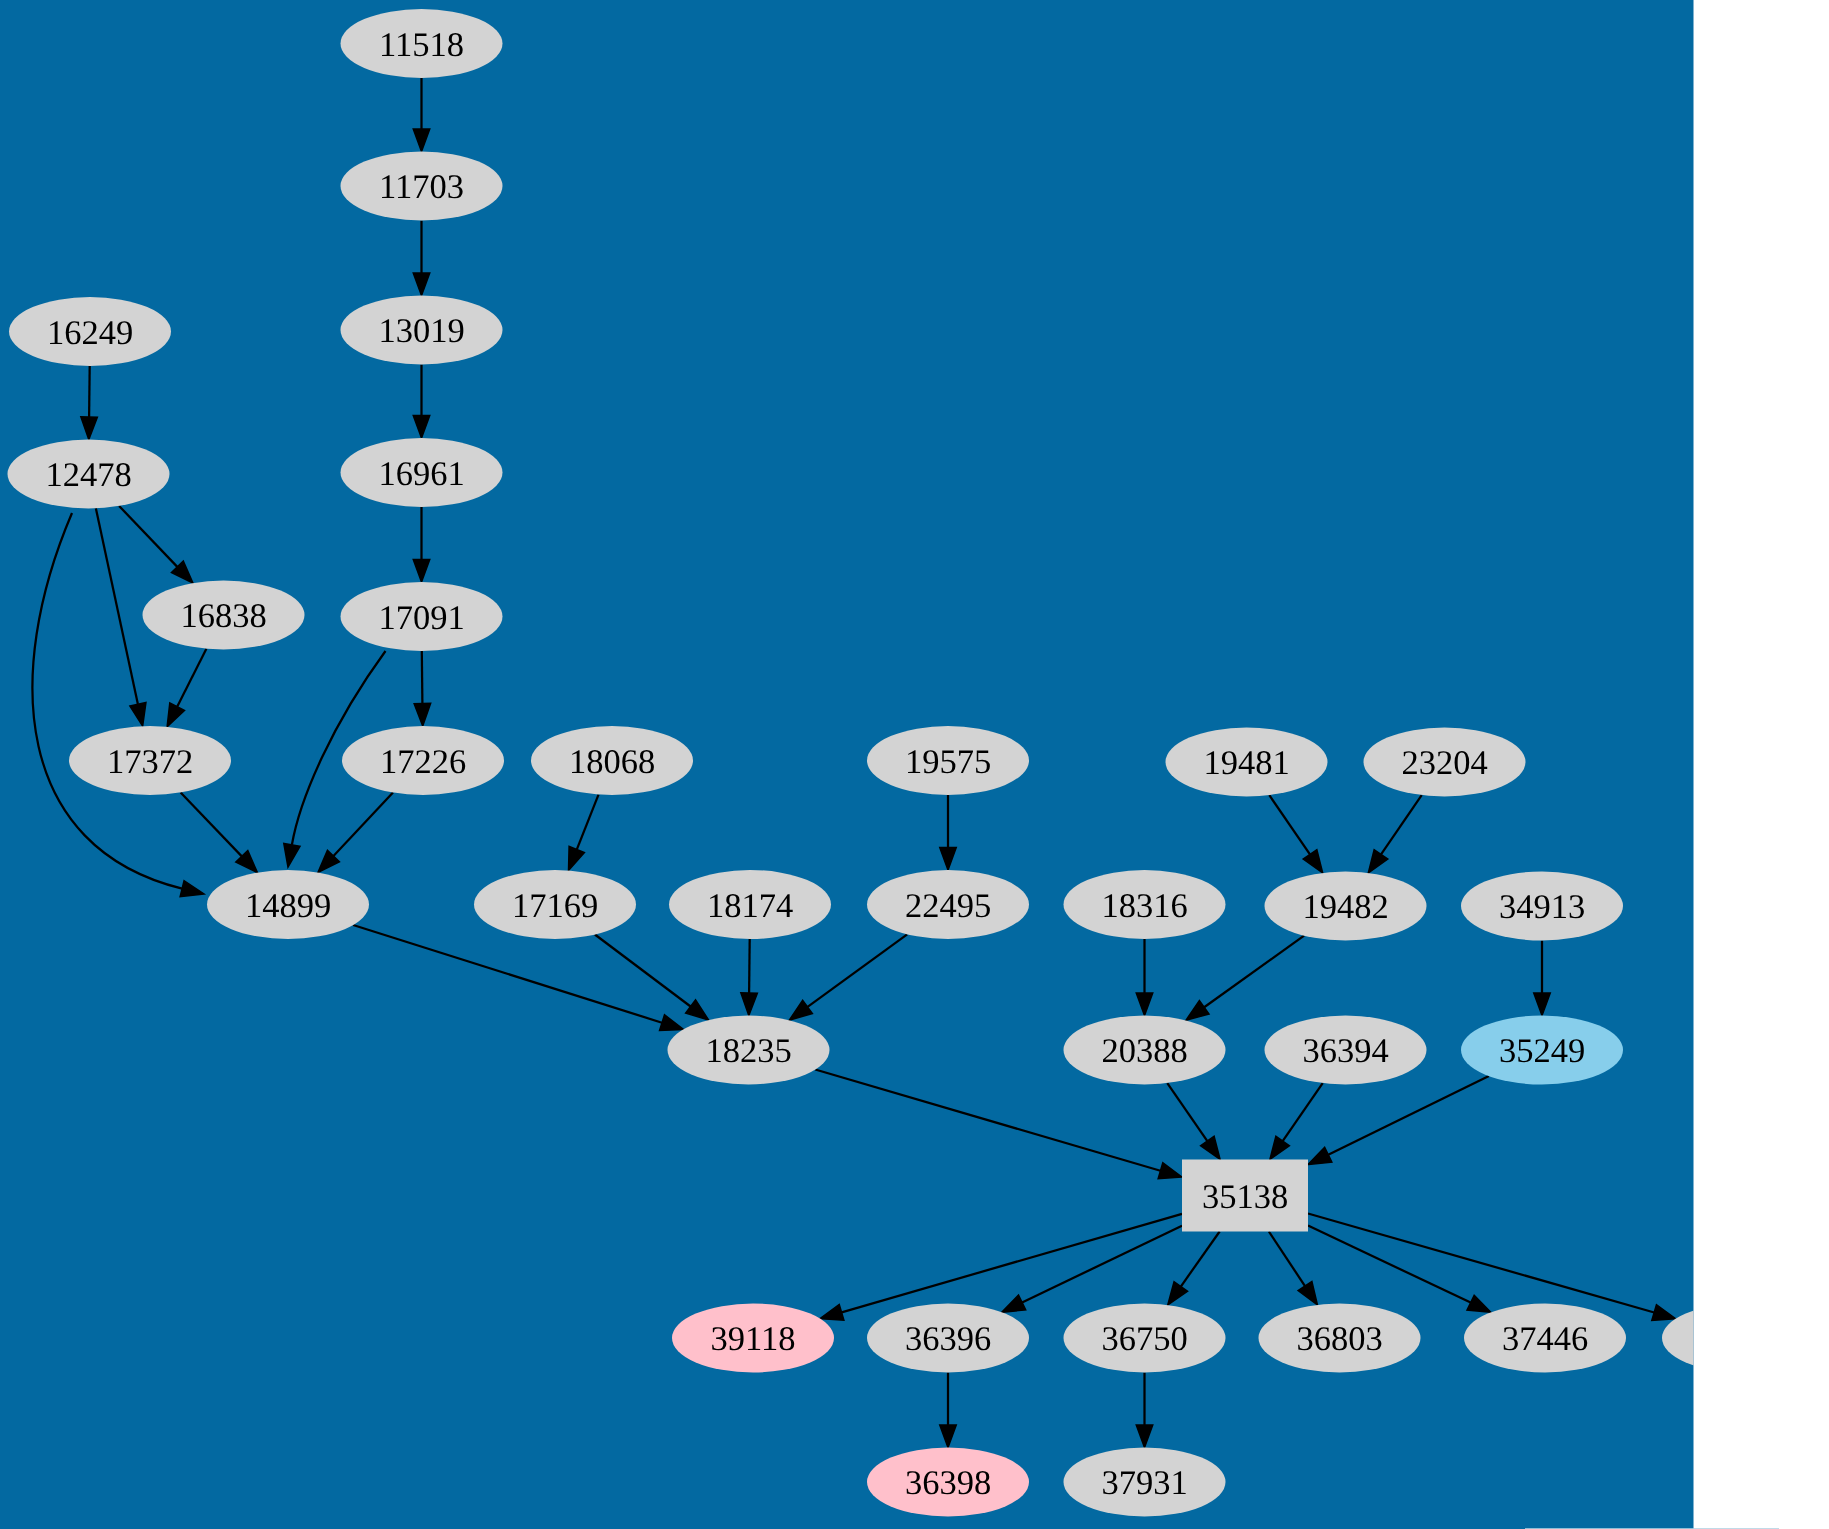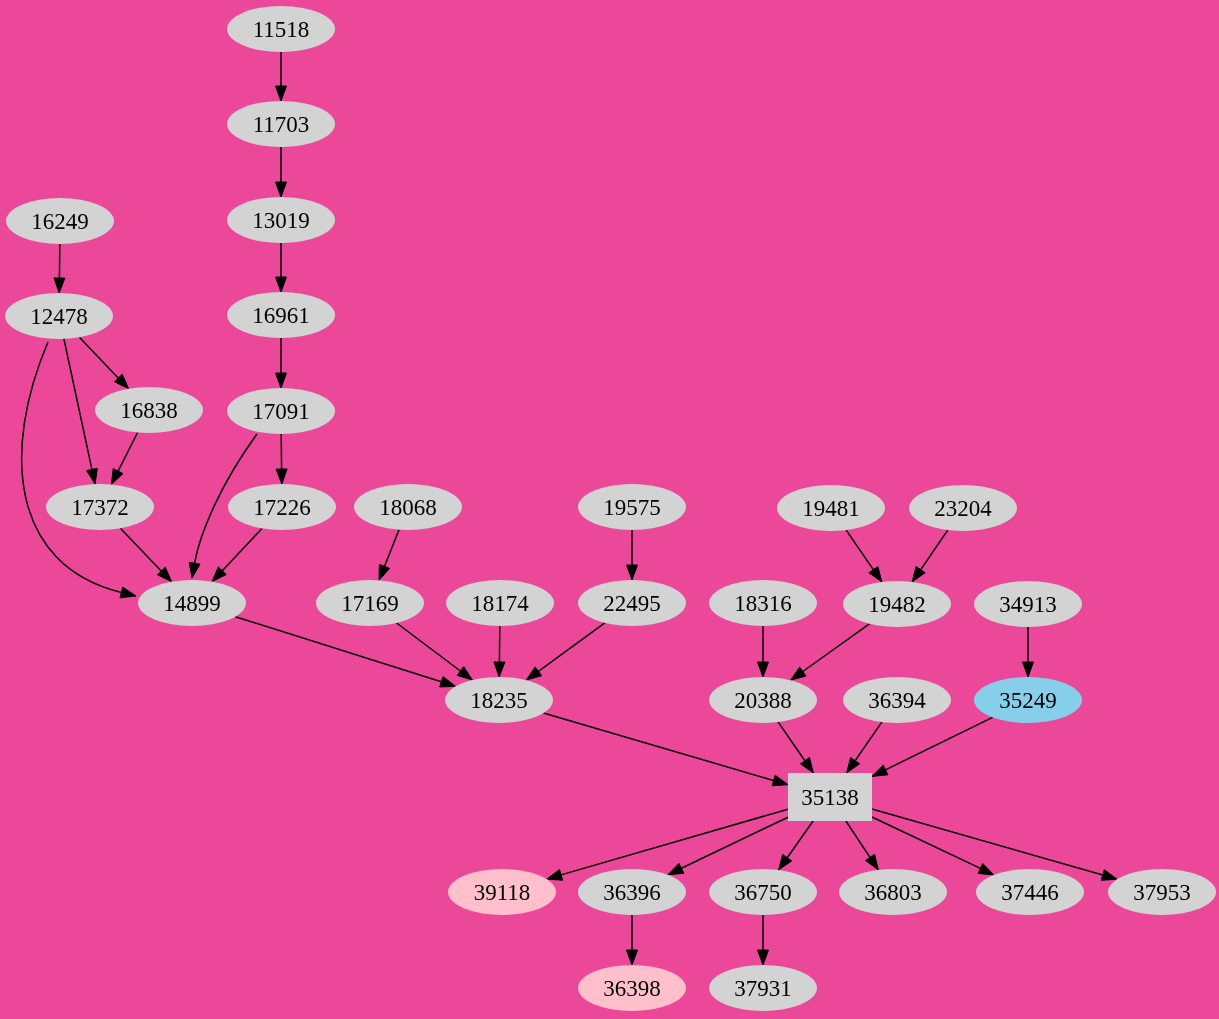--- a/index.html
+++ b/index.html
@@ -2,23 +2,23 @@
 <html><head>
 <meta charset="utf-8">
 <style>
   html, body {
     margin: 0;
     padding: 0;
     background: #ffffff;
   }
   #canvas {
     position: relative;
-    width: 1219px;
+    width: 1129px;
     height: 1019px;
-    background: #ec4899;
+    background: #0369a1;
     overflow: hidden;
   }
   svg { display: block; }
   .node-label {
     font-family: "Liberation Serif", "DejaVu Serif", serif;
     font-size: 23px;
     fill: #000000;
   }
   .edge-line {
     fill: none;

